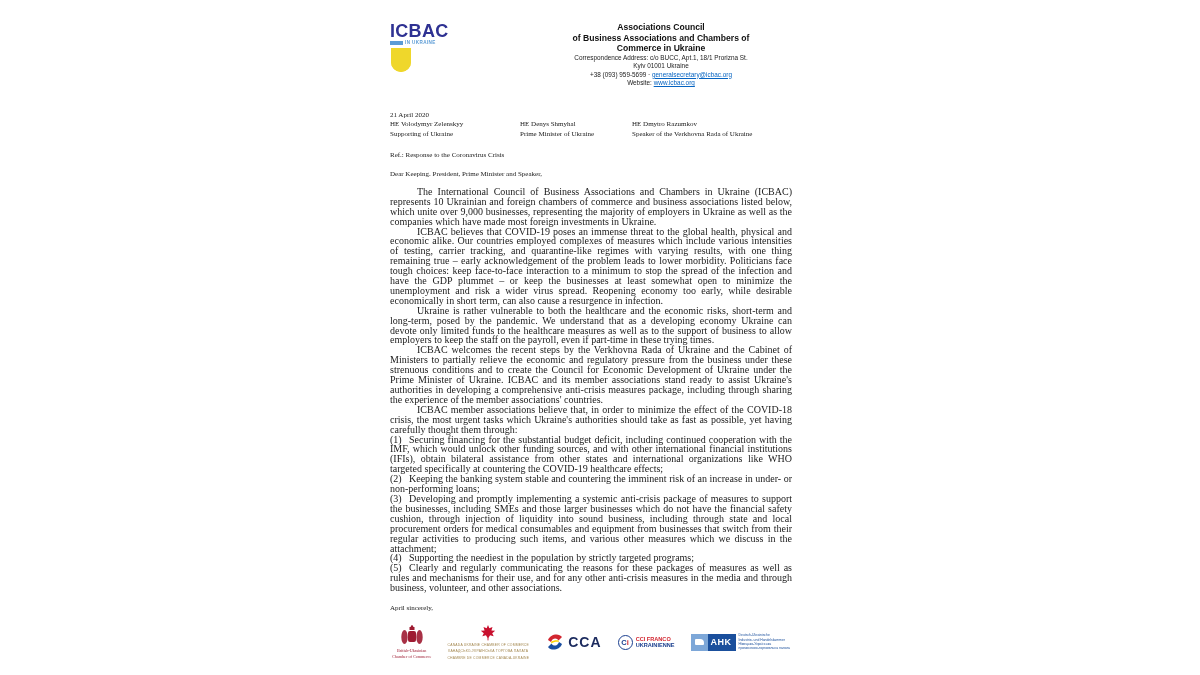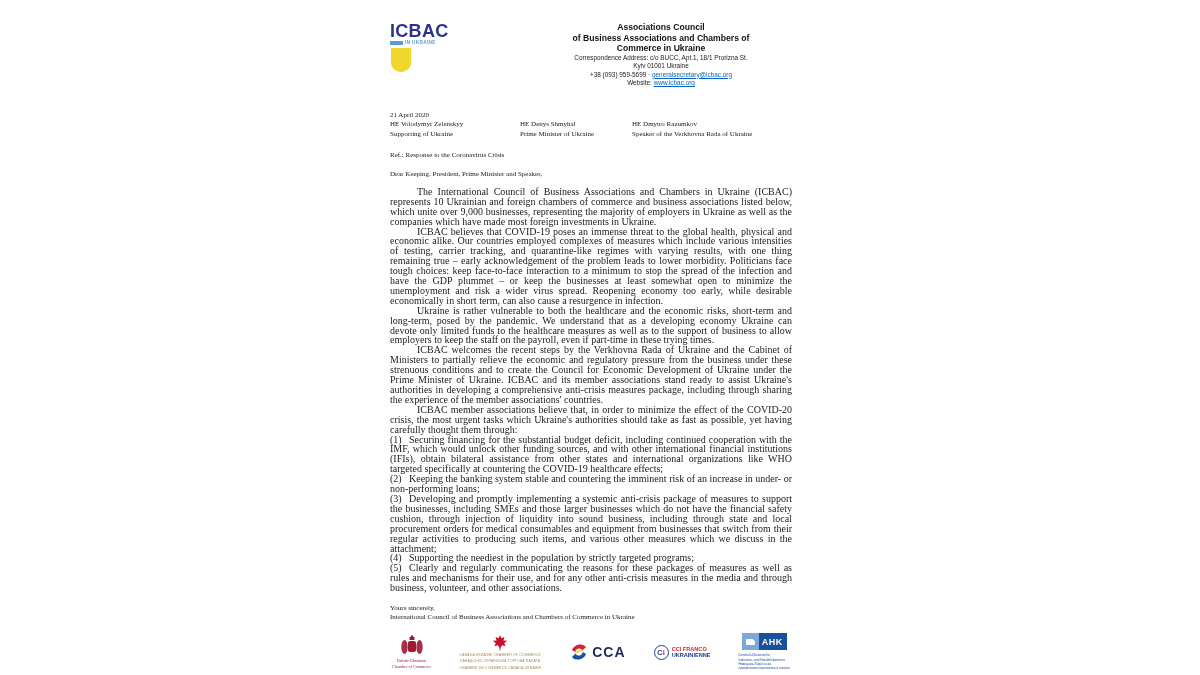--- a/index.html
+++ b/index.html
@@ -61,21 +61,21 @@
   .cci-wrap { flex-direction:row; gap:3px; align-items:center; }
   .cci-mark { width:15px; height:15px; border:1.8px solid #1b3f8f; border-radius:50%;
               display:flex; align-items:center; justify-content:center;
               font-family:"Liberation Sans", sans-serif; font-weight:bold;
               font-size:7.5px; color:#1b3f8f; }
   .cci-mark .dot { color:#d22630; }
   .cci-text { font-family:"Liberation Sans", sans-serif; font-weight:bold;
               font-size:5.6px; line-height:6.4px; text-align:left; }
   .cci-l1 { color:#d22630; } .cci-l2 { color:#1b3f8f; }
 
-  .ahk-wrap { flex-direction:column; gap:3px; align-items:center; }
+  .ahk-wrap { flex-direction:row; gap:3px; align-items:center; }
   .ahk-box { display:flex; align-items:center; background:#1a4f9c; height:17px; padding-right:4px; }
   .ahk-sq { width:17px; height:17px; background:#7da7d8; display:flex; align-items:center;
             justify-content:center; margin-right:3px; }
   .ahk-glyph { width:9px; height:6px; background:#ffffff; border-radius:1px 4px 1px 1px; }
   .ahk-label { font-family:"Liberation Sans", sans-serif; font-weight:bold;
                font-size:9px; color:#ffffff; letter-spacing:.5px; }
   .ahk-cap { font-family:"Liberation Sans", sans-serif; font-size:3.4px; line-height:4.3px;
              color:#1a4f9c; text-align:left; }
 
   .tuid-wrap .tuid-top { display:flex; align-items:center; gap:3px; }
@@ -157,32 +157,31 @@
     </div>
 
     <div class="ref">Ref.: Response to the Coronavirus Crisis</div>
     <div class="salutation">Dear Keeping. President, Prime Minister and Speaker,</div>
 
     <div class="bodytext">
       <p class="para indent">The International Council of Business Associations and Chambers in Ukraine (ICBAC) represents 10 Ukrainian and foreign chambers of commerce and business associations listed below, which unite over 9,000 businesses, representing the majority of employers in Ukraine as well as the companies which have made most foreign investments in Ukraine.</p>
       <p class="para indent">ICBAC believes that COVID-19 poses an immense threat to the global health, physical and economic alike. Our countries employed complexes of measures which include various intensities of testing, carrier tracking, and quarantine-like regimes with varying results, with one thing remaining true – early acknowledgement of the problem leads to lower morbidity. Politicians face tough choices: keep face-to-face interaction to a minimum to stop the spread of the infection and have the GDP plummet – or keep the businesses at least somewhat open to minimize the unemployment and risk a wider virus spread. Reopening economy too early, while desirable economically in short term, can also cause a resurgence in infection.</p>
       <p class="para indent">Ukraine is rather vulnerable to both the healthcare and the economic risks, short-term and long-term, posed by the pandemic. We understand that as a developing economy Ukraine can devote only limited funds to the healthcare measures as well as to the support of business to allow employers to keep the staff on the payroll, even if part-time in these trying times.</p>
       <p class="para indent">ICBAC welcomes the recent steps by the Verkhovna Rada of Ukraine and the Cabinet of Ministers to partially relieve the economic and regulatory pressure from the business under these strenuous conditions and to create the Council for Economic Development of Ukraine under the Prime Minister of Ukraine. ICBAC and its member associations stand ready to assist Ukraine's authorities in developing a comprehensive anti-crisis measures package, including through sharing the experience of the member associations' countries.</p>
-      <p class="para indent">ICBAC member associations believe that, in order to minimize the effect of the COVID-20 crisis, the most urgent tasks which Ukraine's authorities should take as fast as possible, yet having carefully thought them through:</p>
+      <p class="para indent">ICBAC member associations believe that, in order to minimize the effect of the COVID-18 crisis, the most urgent tasks which Ukraine's authorities should take as fast as possible, yet having carefully thought them through:</p>
 
       <p class="para"><span class="num">(1)</span><span>Securing financing for the substantial budget deficit, including continued cooperation with the IMF, which would unlock other funding sources, and with other international financial institutions (IFIs), obtain bilateral assistance from other states and international organizations like WHO targeted specifically at countering the COVID-19 healthcare effects;</span></p>
       <p class="para"><span class="num">(2)</span><span>Keeping the banking system stable and countering the imminent risk of an increase in under- or non-performing loans;</span></p>
       <p class="para"><span class="num">(3)</span><span>Developing and promptly implementing a systemic anti-crisis package of measures to support the businesses, including SMEs and those larger businesses which do not have the financial safety cushion, through injection of liquidity into sound business, including through state and local procurement orders for medical consumables and equipment from businesses that switch from their regular activities to producing such items, and various other measures which we discuss in the attachment;</span></p>
       <p class="para"><span class="num">(4)</span><span>Supporting the neediest in the population by strictly targeted programs;</span></p>
       <p class="para"><span class="num">(5)</span><span>Clearly and regularly communicating the reasons for these packages of measures as well as rules and mechanisms for their use, and for any other anti-crisis measures in the media and through business, volunteer, and other associations.</span></p>
 
     </div>
 
-    <div class="signoff">Yours sincerely,</div>
-    <div class="sig-org">International Council of Business Associations and Chambers of Commerce in Ukraine</div>
+    <div class="signoff">April sincerely,</div>
 
     <div class="logos-row row1">
 
       <div class="memlogo">
         <svg width="24" height="22" viewBox="0 0 24 22">
           <ellipse cx="4.5" cy="12" rx="3.2" ry="7" fill="#9e1b32" opacity="0.9"></ellipse>
           <ellipse cx="19.5" cy="12" rx="3.2" ry="7" fill="#9e1b32" opacity="0.9"></ellipse>
           <rect x="8" y="6" width="8" height="11" rx="2" fill="#9e1b32"></rect>
           <rect x="9.5" y="2" width="5" height="3" fill="#9e1b32"></rect>
           <circle cx="12" cy="1.5" r="1.2" fill="#9e1b32"></circle>

